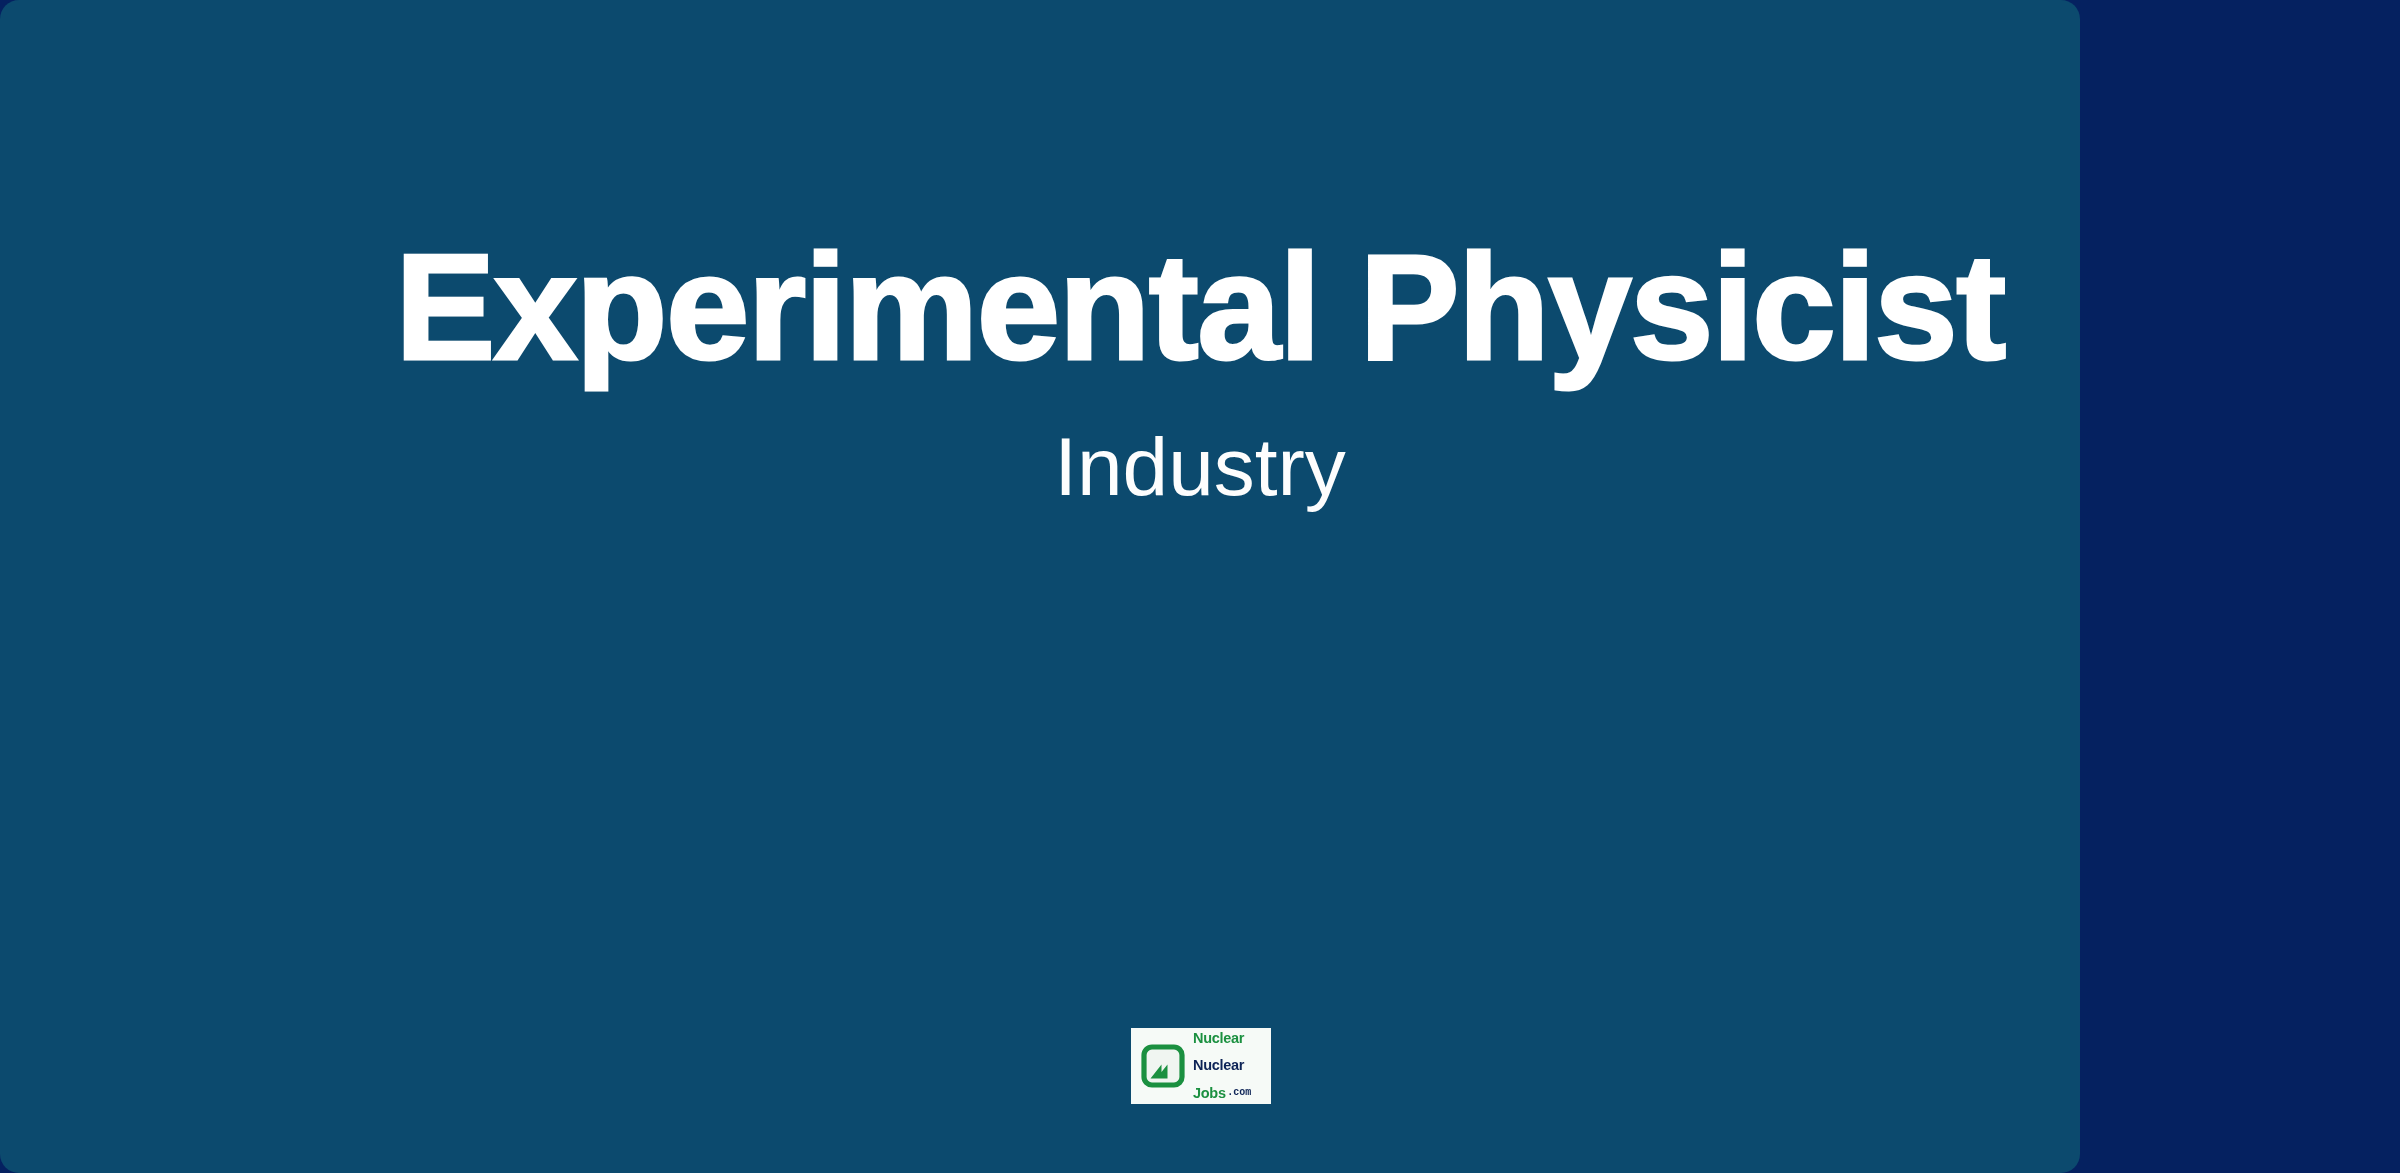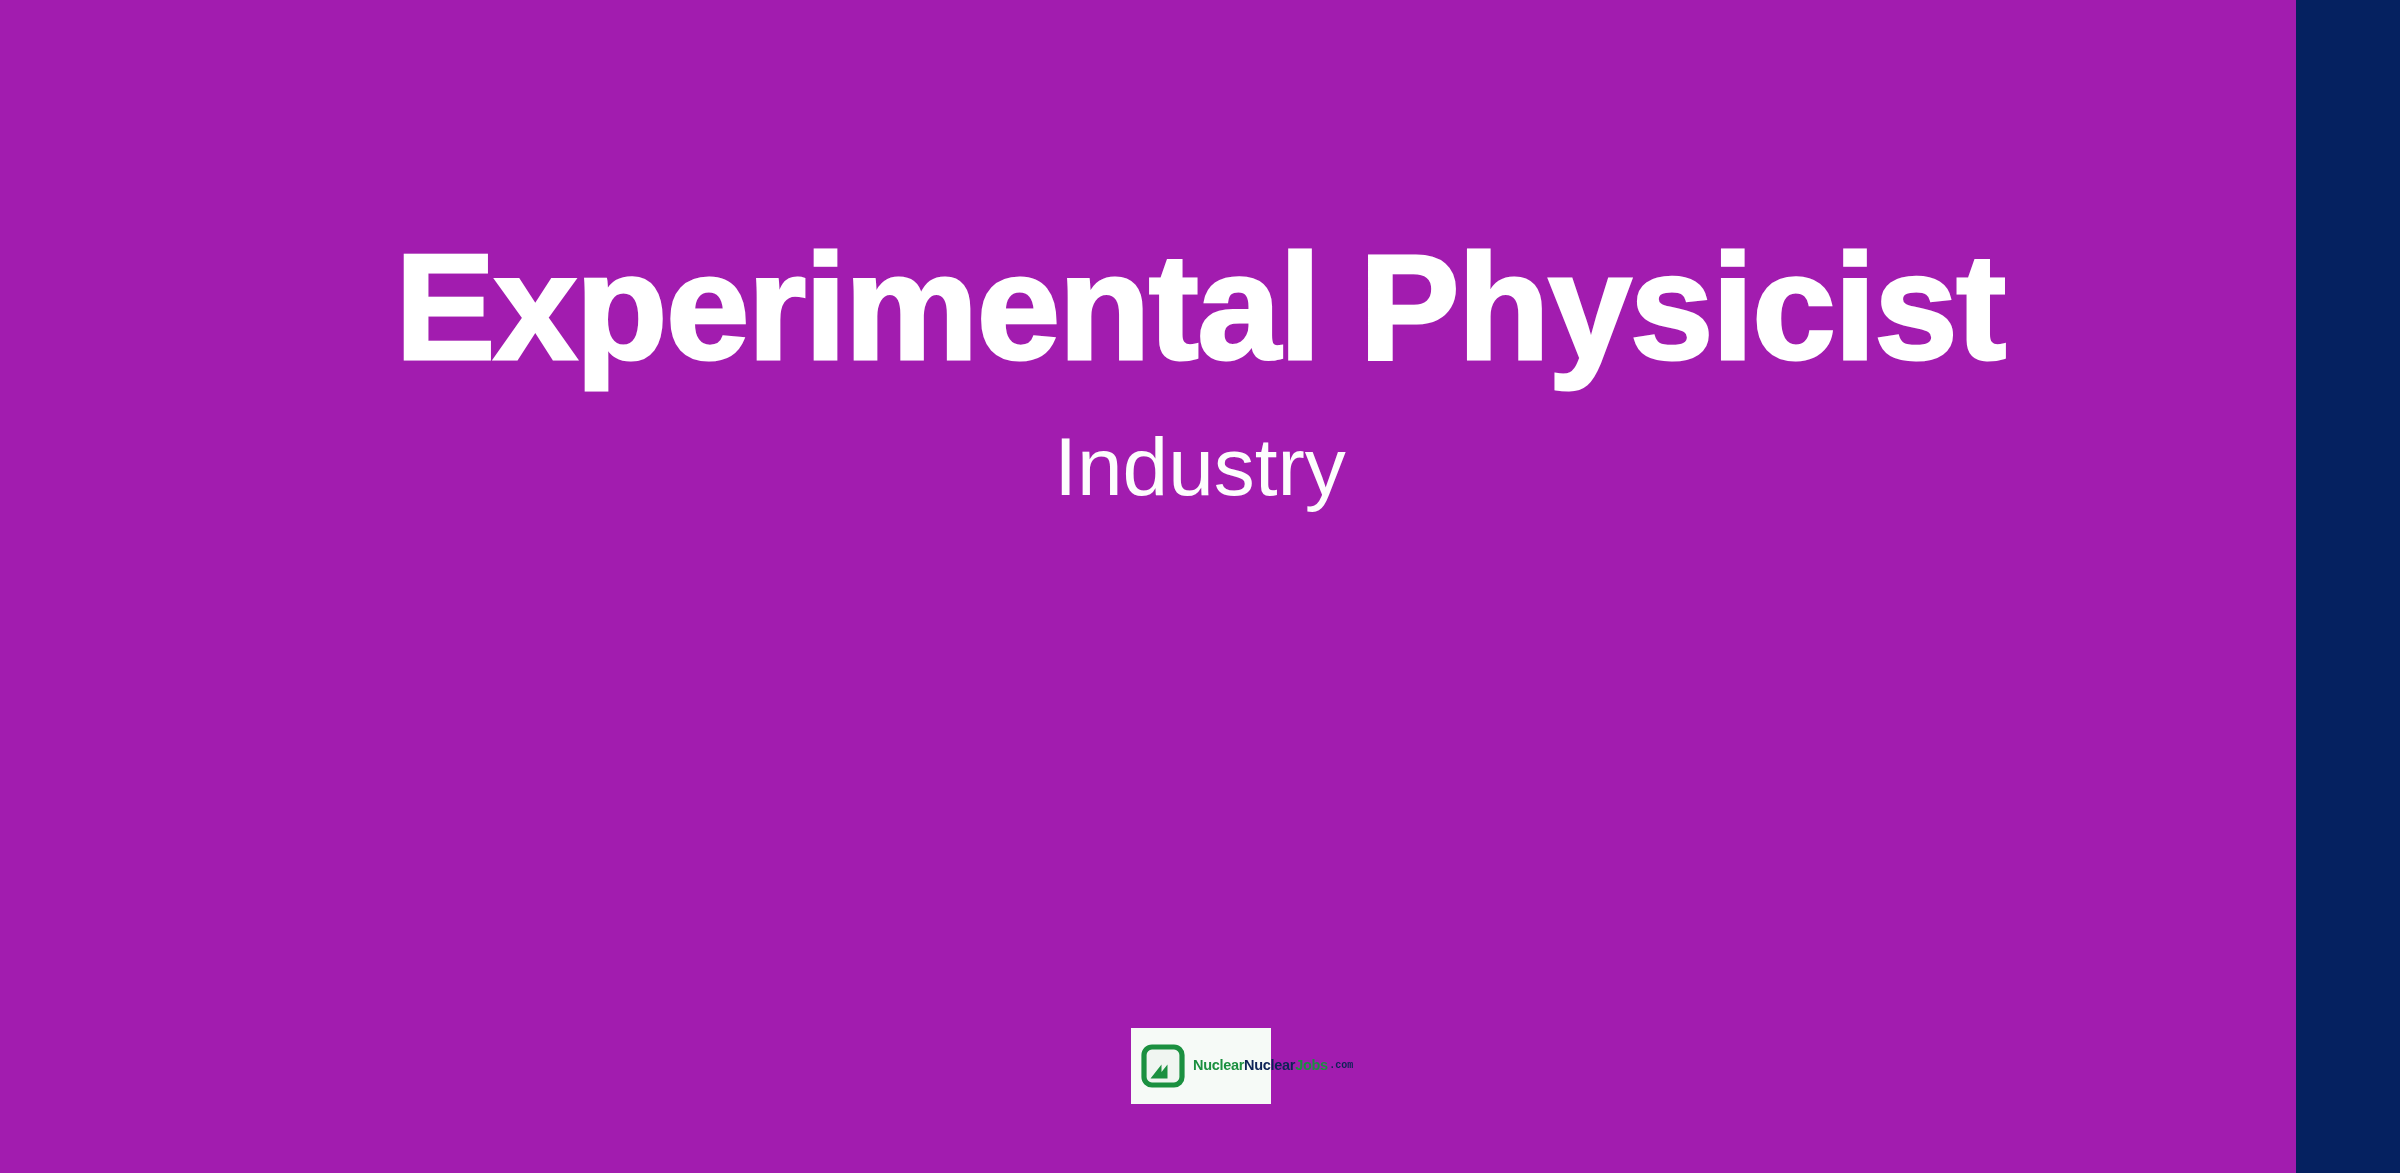--- a/index.html
+++ b/index.html
@@ -7,24 +7,25 @@
     margin: 0;
     padding: 0;
   }
   body {
     font-family: "Liberation Sans", sans-serif;
     background: #052160;
   }
 
   .canvas {
     position: relative;
-    width: 2296px;
+    width: 2080px;
     height: 1173px;
-    background: #a21caf;
+    background: #0c4a6e;
     overflow: hidden;
+    border-radius: 19px;
   }
 
   
   .hero {
     position: absolute;
     left: 0;
     top: 0;
     width: 2400px;
     height: 740px;
     display: flex;
@@ -76,23 +77,25 @@
 
   .logo-mark {
     width: 46px;
     height: 46px;
     flex: 0 0 46px;
     display: block;
   }
 
   .logo-text {
     display: flex;
+    flex-direction: column;
     justify-content: center;
     margin-left: 7px;
     line-height: 1.08;
+    gap: 12px;
   }
 
   .logo-line {
     font-family: "Liberation Sans", sans-serif;
     font-weight: bold;
     font-size: 14.5px;
     letter-spacing: -0.3px;
     white-space: nowrap;
   }
   .logo-line.green { color: #1b9040; }

